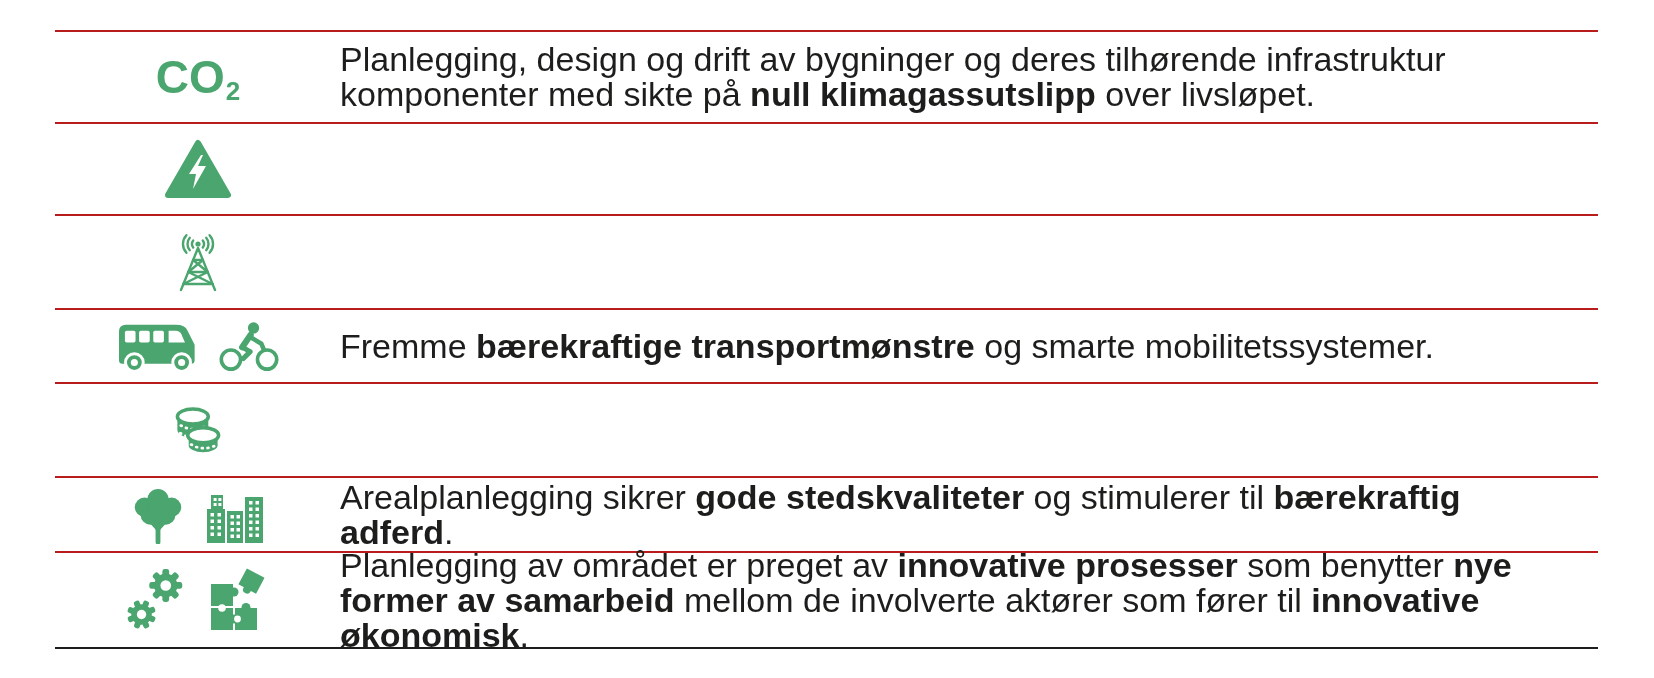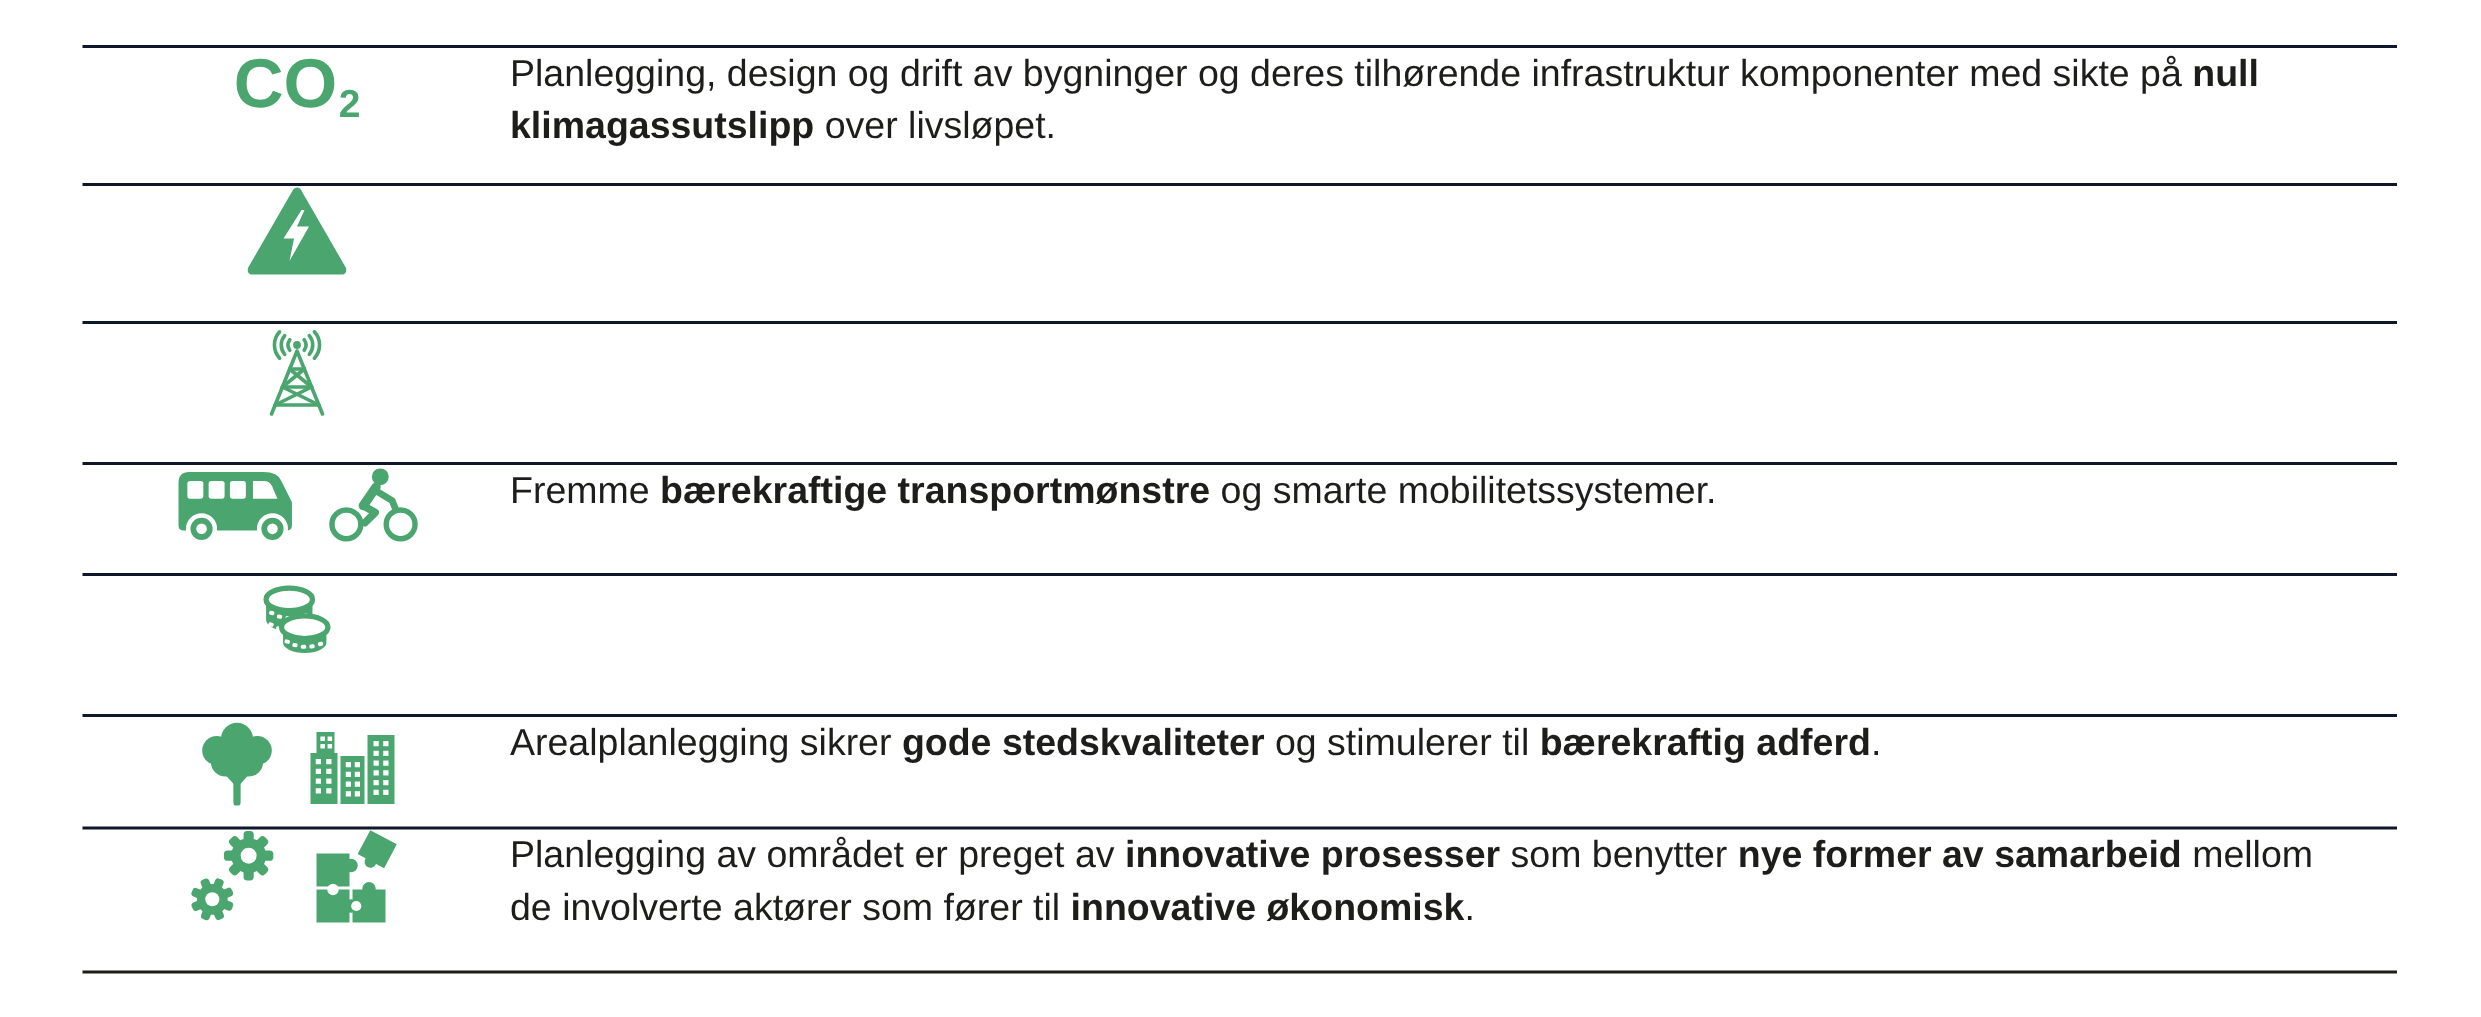--- a/index.html
+++ b/index.html
@@ -4,31 +4,31 @@
 <style>
   html,body{margin:0;padding:0;background:#fff;}
   #page-root{
     position:relative;width:1654px;height:678px;background:#fff;overflow:hidden;
     font-family:"Liberation Sans","DejaVu Sans",sans-serif;color:#1d1d1b;
   }
   #criteria-table{
     position:absolute;left:55px;top:30px;width:1543px;
     border-bottom:2px solid #1d1d1b;
   }
-  .row{display:flex;border-top:2px solid #0f172a;align-items:flex-start;}
+  .row{display:flex;border-top:2px solid #b91c1c;align-items:center;}
   .row-1{height:90px}.row-2{height:90px}.row-3{height:92px}
   .row-4{height:72px}.row-5{height:92px}.row-6{height:73px}.row-7{height:94px}
   .icon-cell{
     flex:0 0 285px;display:flex;align-items:center;justify-content:center;
     gap:16px;
   }
   .text-cell{
     flex:1;display:flex;align-items:center;padding-right:30px;
   }
-  .text-cell p{margin:0;font-size:25px;line-height:35px;letter-spacing:0;}
+  .text-cell p{margin:0;font-size:34px;line-height:35px;letter-spacing:0;}
   .text-cell .bold{font-weight:700;}
   .co2{
     font-weight:700;font-size:46px;line-height:1;color:#4AA56E;
     display:flex;align-items:flex-start;
   }
   .co2 sub{font-size:26px;font-weight:700;position:relative;top:24px;left:1px;}
   .icon-svg{display:block;}
 </style>
 </head>
 <body>

